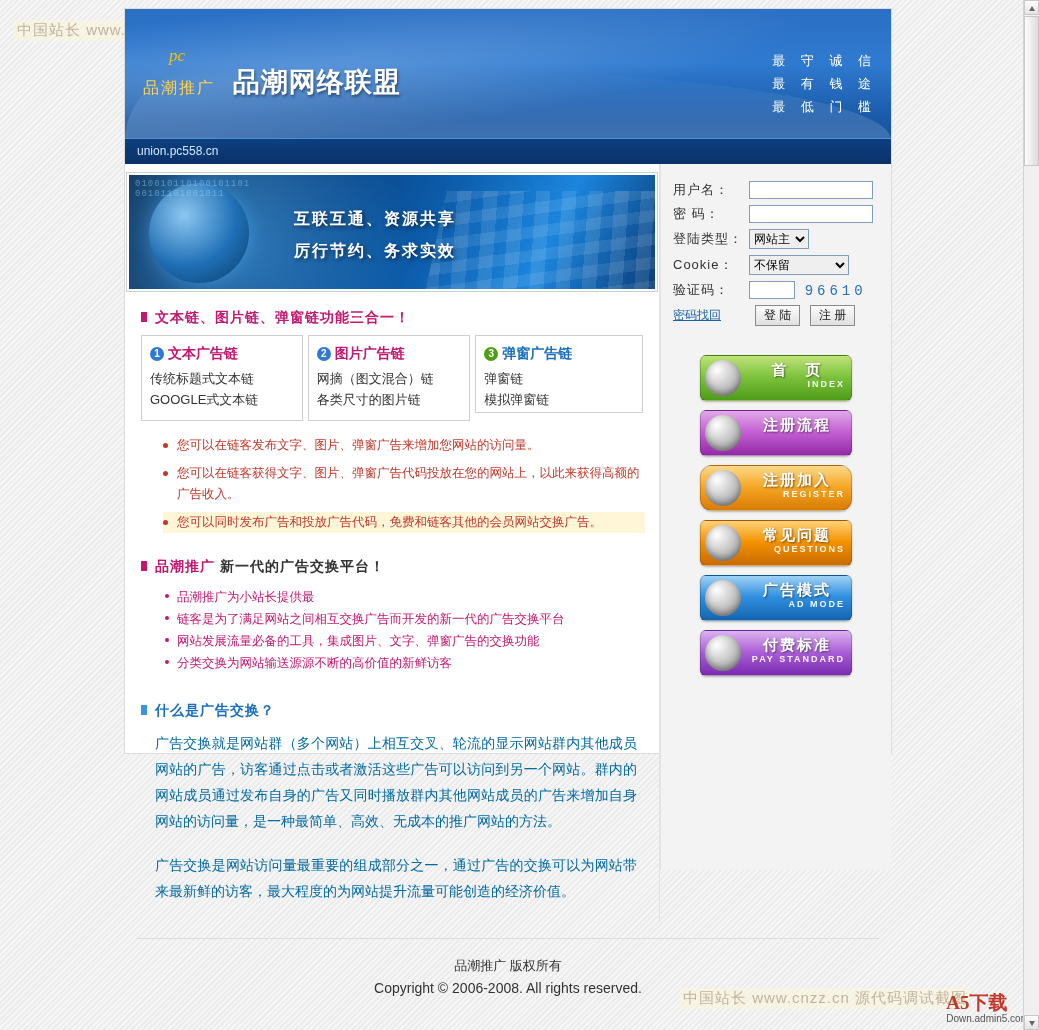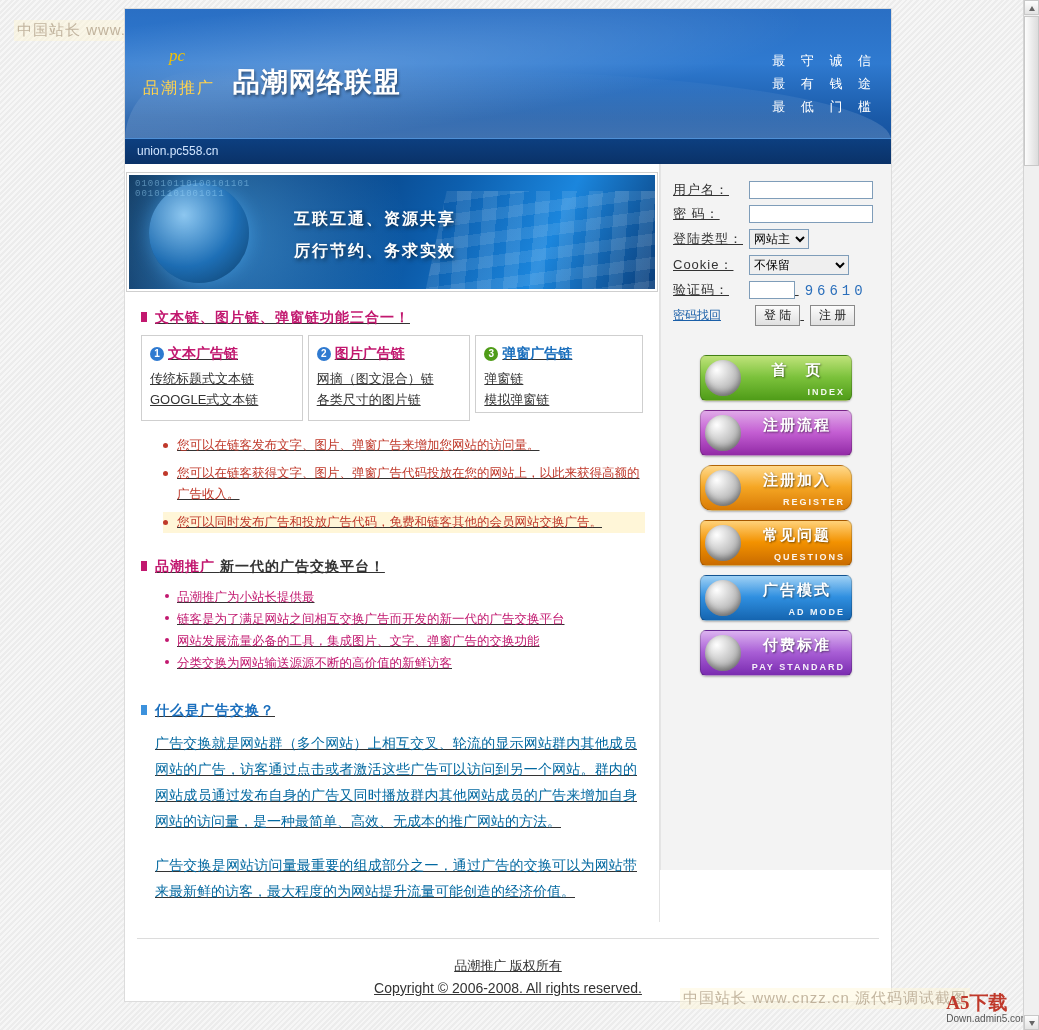--- a/index.html
+++ b/index.html
@@ -90,25 +90,24 @@
     background: linear-gradient(to right,#fdfdfd,#dcdcdc);
     border: 1px solid #c8c8c8;
     box-sizing: border-box;
   }
 
   
   .site {
     position: absolute;
     left: 124px; top: 8px;
     width: 768px;
-    height: 994px;
+    height: 746px;
     background: #ffffff;
     border: 1px solid #dcdcdc;
     box-sizing: border-box;
-    text-decoration: underline;
   }
 
   
   .header {
     position: relative;
     height: 155px;
     background: linear-gradient(to bottom, #2a6fc4 0%, #2f7ad0 35%, #1a5aa8 70%, #124a94 100%);
     overflow: hidden;
   }
   .header::before {
@@ -341,21 +340,21 @@
     left: 46px; top: 5px;
     right: 4px;
     color: #ffffff;
     font-size: 15px;
     font-weight: bold;
     letter-spacing: 2px;
     text-shadow: 1px 1px 2px rgba(0,0,0,.5);
   }
   .navbtn .sub {
     position: absolute;
-    left: 46px; bottom: 3px;
+    left: 46px; bottom: 11px;
     right: 6px;
     text-align: right;
     color: rgba(255,255,255,.92);
     font-size: 9px;
     font-weight: bold;
     letter-spacing: 2px;
     font-family: "Liberation Sans", sans-serif;
   }
   .nav-green { background: linear-gradient(to bottom,#bfe37a,#7cc23c 48%,#4f9c18); }
   .nav-purple { background: linear-gradient(to bottom,#e0a9e8,#c45fd3 48%,#922aa6); }

